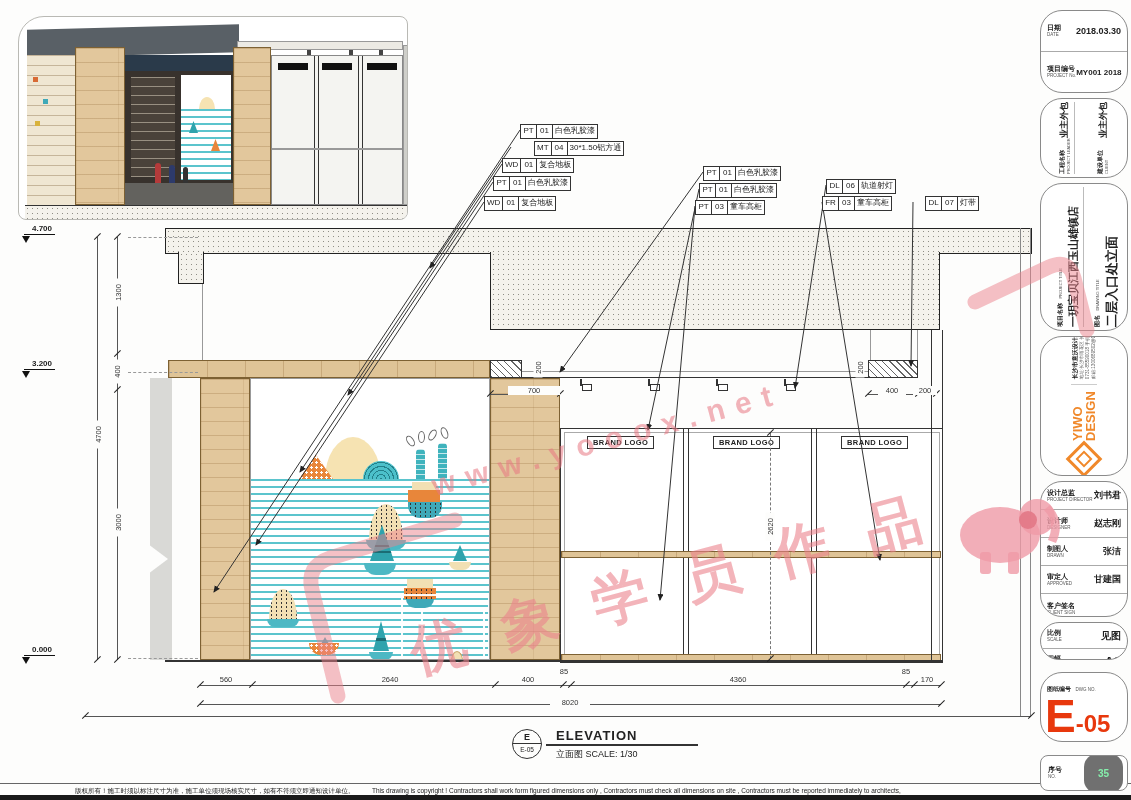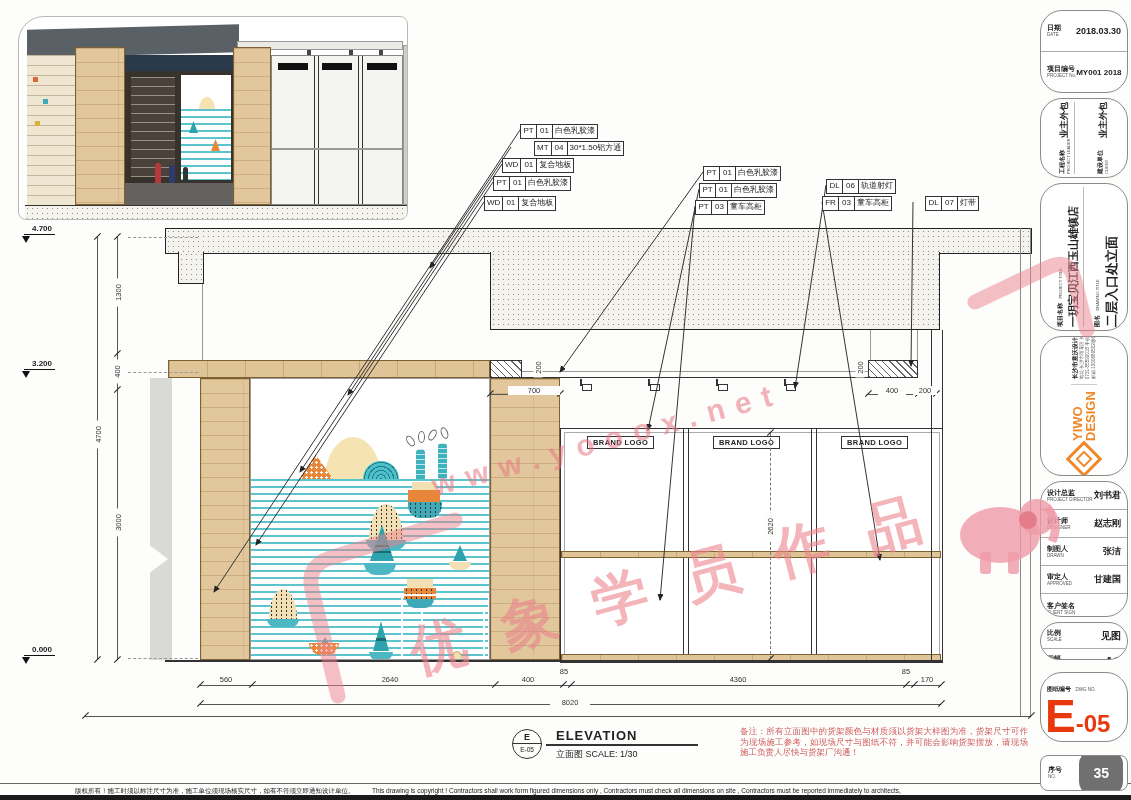--- a/index.html
+++ b/index.html
@@ -324,21 +324,20 @@
 
   <div class="abs" style="left:512px;top:729px;width:30px;height:30px;border:1.2px solid #333;border-radius:50%;box-sizing:border-box">
     <div class="abs" style="left:0;top:13px;width:28px;height:1px;background:#333"></div>
     <div class="abs" style="left:0;top:2px;width:28px;text-align:center;font-size:9px;font-weight:bold">E</div>
     <div class="abs" style="left:0;top:16px;width:28px;text-align:center;font-size:6.5px">E-05</div>
   </div>
   <div class="abs" style="left:556px;top:728px;font-size:13px;font-weight:bold;letter-spacing:1px">ELEVATION</div>
   <div class="abs" style="left:546px;top:744px;width:152px;height:1.5px;background:#333"></div>
   <div class="abs" style="left:556px;top:748px;font-size:9px">立面图 SCALE: 1/30</div>
 
-  <div class="abs" style="left:740px;top:726px;width:288px;font-size:8.5px;line-height:10.5px;color:#cf5b5b;text-align:justify">备注：所有立面图中的货架颜色与材质须以货架大样图为准，货架尺寸可作为现场施工参考，如现场尺寸与图纸不符，并可能会影响货架摆放，请现场施工负责人尽快与货架厂沟通！</div>
 
   <div class="abs" style="left:0;top:783px;width:1131px;height:1px;background:#666"></div>
   <div class="abs" style="left:75px;top:787px;font-size:6.5px;color:#222">版权所有！施工时须以标注尺寸为准，施工单位须现场核实尺寸，如有不符须立即通知设计单位。</div>
   <div class="abs" style="left:372px;top:787px;font-size:6.5px;color:#222">This drawing is copyright ! Contractors shall work form figured dimensions only , Contractors must check all dimensions on site , Contractors must be reported immediately to architects,</div>
   <div class="abs" style="left:0;top:795px;width:1131px;height:5px;background:#1a1a1a"></div>
 
   <div class="tb" style="top:10px;height:83px">
     <div class="tbrow" style="height:34px">
       <div>
           <div class="lblcn">日期</div>
@@ -473,21 +472,21 @@
       <span class="red" style="font-size:46px;font-weight:900;line-height:42px">E</span>
       <span class="red" style="font-size:24px;font-weight:800;line-height:26px">-05</span>
     </div>
   </div>
 
   <div class="tb" style="top:755px;height:36px;border-radius:8px;display:flex;align-items:center;justify-content:space-between;padding:0 4px 0 7px">
     <div>
       <div class="lblcn">序号</div>
       <div class="lblen">NO.</div>
     </div>
-    <div style="background:#707070;border-radius:13px;color:#ffffff;font-weight:bold;font-size:14px;padding:14px 14px">35</div>
+    <div style="background:#707070;border-radius:13px;color:#86efac;font-weight:bold;font-size:10px;padding:14px 14px">35</div>
   </div>
 
   <svg class="abs" style="left:0;top:0;z-index:58;pointer-events:none" width="1131" height="800">
     <g stroke="rgba(235,130,140,.5)" stroke-width="15" fill="none" stroke-linecap="round" stroke-linejoin="round">
       <path d="M 455 520 L 330 558 Q 306 566 312 590 L 338 696"></path>
       <path d="M 975 302 L 1049 267 Q 1069 258 1074 278 L 1087 330"></path>
     </g>
     <g fill="rgba(239,154,166,.8)">
       <ellipse cx="1000" cy="535" rx="40" ry="28"></ellipse>
       <circle cx="1037" cy="517" r="18"></circle>

